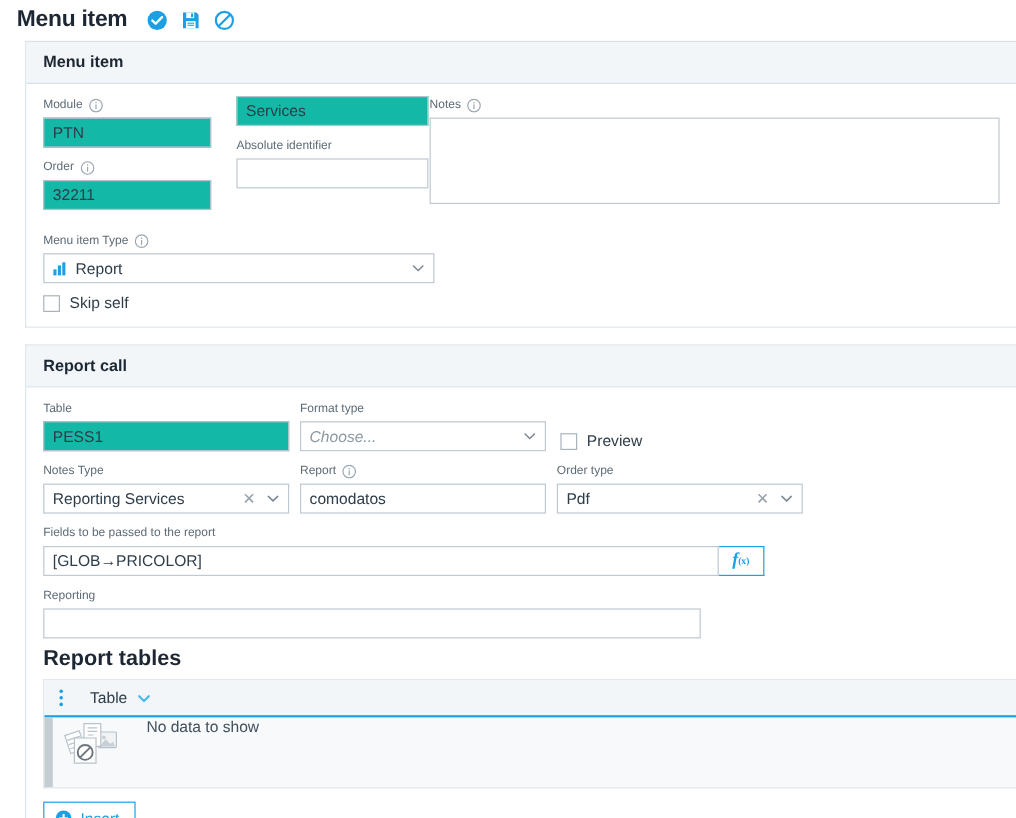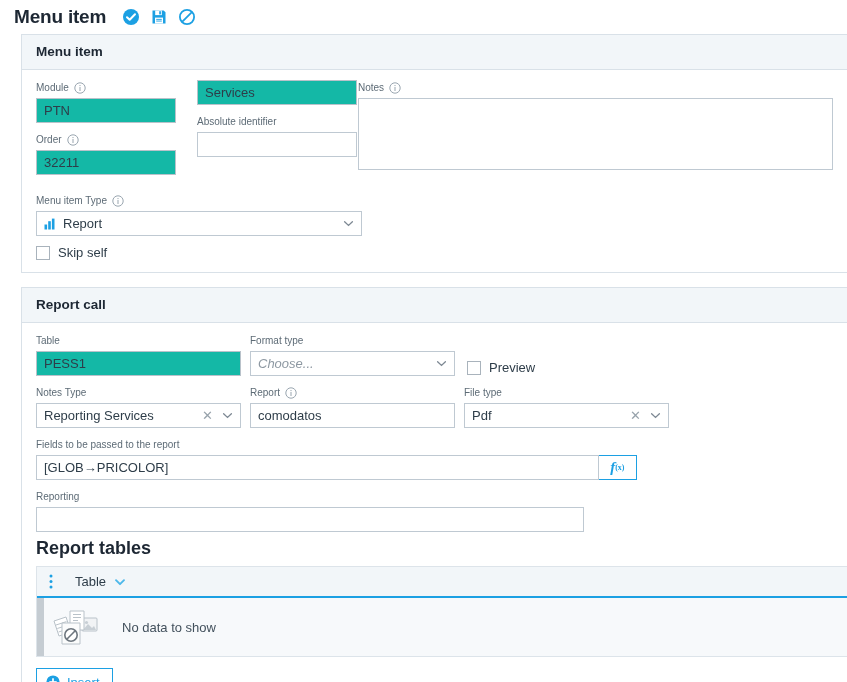--- a/index.html
+++ b/index.html
@@ -203,21 +203,20 @@
     gap: 8px;
     font-size: 13px;
     color: #2e3d49;
     cursor: pointer;
   }
   .col-chev { width: 12px; height: 12px; }
   .col-chev svg { display: block; }
 
   .grid-empty {
     display: flex;
-    align-items: center;
     height: 58px;
     background: #f7f9fb;
     border-left: 7px solid #c5ccd2;
   }
   .empty-icon { width: 52px; height: 42px; margin-left: 8px; flex: 0 0 52px; }
   .empty-icon svg { display: block; }
   .empty-text {
     font-size: 13px;
     color: #42505c;
     margin-left: 18px;
@@ -452,21 +451,21 @@
               </svg>
           </span>
         </div>
         <div class="ctrl">
           <span class="val">comodatos</span>
         </div>
       </div>
 
       <div style="width:205px; margin-left:9px;">
         <div class="field-label">
-          <span>File type</span>
+          <span>Order type</span>
         </div>
         <div class="ctrl">
           <span class="val">Pdf</span>
           <span class="sel-adorn">
             <span class="clear-x">✕</span>
             <span class="chev">
               <svg width="11" height="11" viewBox="0 0 11 11">
                   <path d="M1.6 3.7 L5.5 7.4 L9.4 3.7" stroke="#7d8893" stroke-width="1.3" fill="none" stroke-linecap="round"></path>
                 </svg>
             </span>

